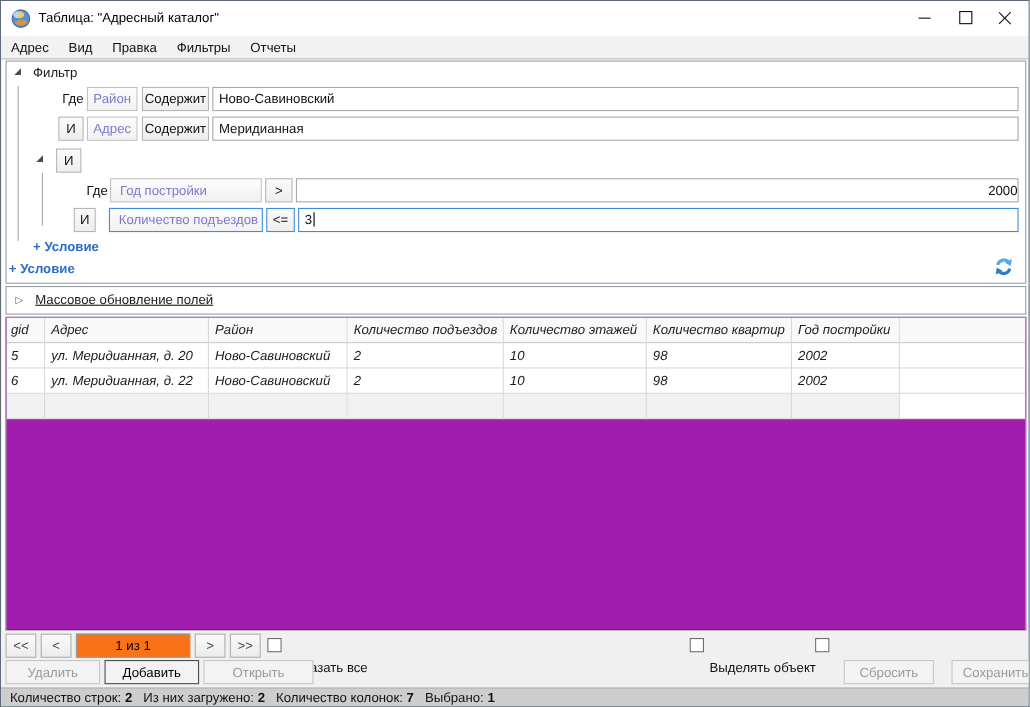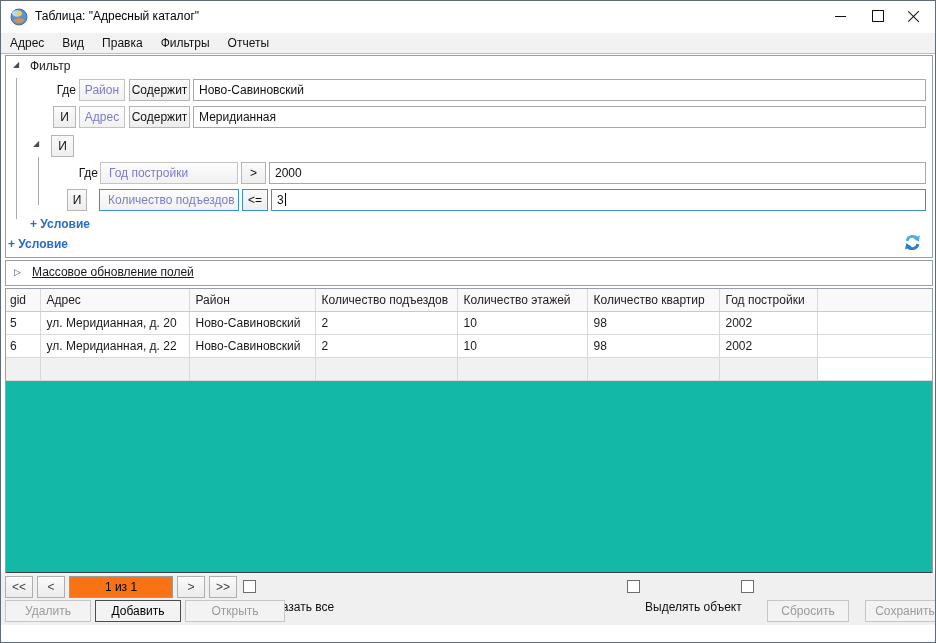--- a/index.html
+++ b/index.html
@@ -110,21 +110,21 @@
     <div class="fbtn" style="left:73px;top:50px;width:46px;">Адрес</div>
     <div class="obtn" style="left:123px;top:50px;width:61px;">Содержит</div>
     <div class="tinput" style="left:187px;top:50px;width:733px;">Меридианная</div>
 
     <span class="abs expglyph" style="left:27px;top:84px;">◢</span>
     <div class="andbtn" style="left:45px;top:79px;width:23px;">И</div>
 
     <span class="flbl" style="left:60px;top:106px;width:32px;">Где</span>
     <div class="fbtn leftalign" style="left:94px;top:106px;width:138px;">Год постройки</div>
     <div class="obtn" style="left:235px;top:106px;width:25px;">&gt;</div>
-    <div class="tinput" style="left:263px;top:106px;width:657px;">2000</div>
+    <div class="tinput" style="left:263px;top:106px;width:657px;text-align:right;">2000</div>
 
     <div class="andbtn" style="left:61px;top:133px;width:20px;">И</div>
     <div class="fbtn leftalign focusb" style="left:93px;top:133px;width:140px;">Количество подъездов</div>
     <div class="obtn focusb" style="left:236px;top:133px;width:26px;">&lt;=</div>
     <div class="tinput focusb" style="left:265px;top:133px;width:655px;"><span>3</span><span class="caret"></span></div>
 
     <span class="addlink" style="left:24px;top:160px;">+ Условие</span>
     <span class="addlink" style="left:2px;top:180px;">+ Условие</span>
 
     <svg class="abs" style="left:897px;top:177px;" width="19" height="19" viewBox="0 0 20 20">
@@ -133,21 +133,21 @@
       <path d="M15.8 11.8 A6.2 6.2 0 0 1 4.7 13.8" stroke="#2f7cc4" stroke-width="3" fill="none"></path>
       <path d="M2.2 17.4 L3.4 10.8 L9.1 14.1 Z" fill="#2f7cc4"></path>
     </svg>
   </div>
 
   <div class="panel" style="left:4px;top:259px;width:926px;height:24px;">
     <span class="abs expglyph" style="left:8px;top:7px;font-size:9px;">▷</span>
     <span class="abs" style="left:26px;top:4px;text-decoration:underline;">Массовое обновление полей</span>
   </div>
 
-  <div class="panel" style="left:4px;top:287px;width:926px;height:283px;border-bottom:4px solid #404040;background:#14b8a6;overflow:hidden;">
+  <div class="panel" style="left:4px;top:287px;width:926px;height:283px;border-bottom:4px solid #404040;background:#a21caf;overflow:hidden;font-style:italic;">
     <table class="grid">
       <colgroup>
         <col style="width:34px">
           <col style="width:149px">
           <col style="width:126px">
           <col style="width:142px">
         <col style="width:130px">
           <col style="width:132px">
           <col style="width:98px">
           <col>
@@ -210,14 +210,20 @@
     <span class="cblbl" style="left:644px;top:6px;">Выделять объект</span>
     <div class="cbx" style="left:740px;top:7px;"></div>
 
     <div class="actbtn disabled" style="left:4px;width:86px;">Удалить</div>
     <div class="actbtn default" style="left:94px;width:86px;">Добавить</div>
     <div class="actbtn disabled" style="left:184px;width:100px;">Открыть</div>
     <div class="actbtn disabled" style="left:766px;width:82px;">Сбросить</div>
     <div class="actbtn disabled" style="left:864px;width:80px;">Сохранить</div>
   </div>
 
+  <div class="statusbar">
+    <span class="seg"><span>Количество строк:</span> <b>2</b></span>
+    <span class="seg"><span>Из них загружено:</span> <b>2</b></span>
+    <span class="seg"><span>Количество колонок:</span> <b>7</b></span>
+    <span class="seg"><span>Выбрано:</span> <b>1</b></span>
+  </div>
 
 </div>
 
 </body></html>

